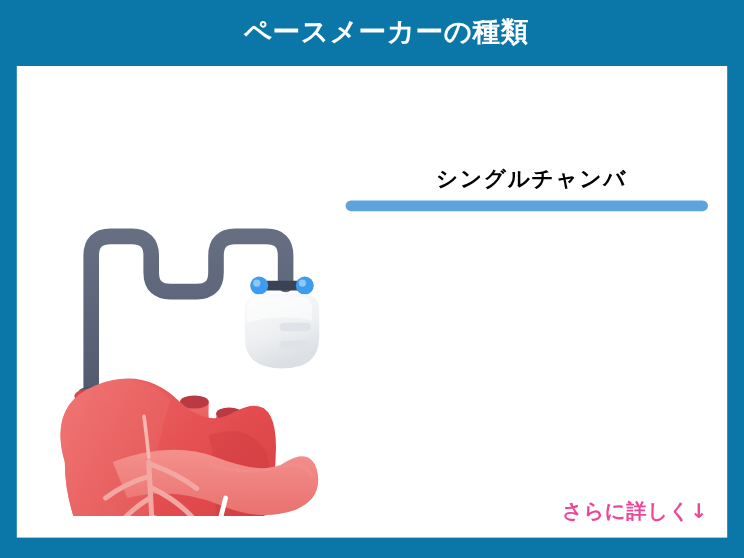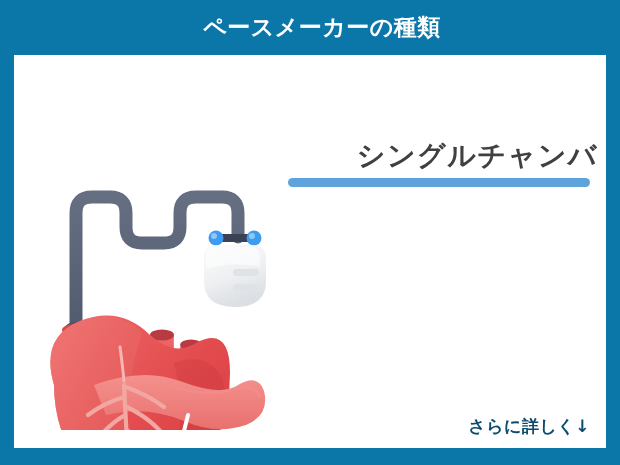--- a/index.html
+++ b/index.html
@@ -70,44 +70,44 @@
     left: 274px;
     top: 85px;
     width: 310px;
   }
   .label-block {
     position: relative;
     margin-bottom: 60px;
   }
   .label-text {
     display: block;
-    color: #404040;
-    font-size: 28px;
+    color: #000000;
+    font-size: 18px;
     font-weight: bold;
     letter-spacing: 1.5px;
     line-height: 1.15;
-    text-align: right;
+    text-align: center;
     white-space: nowrap;
     font-family: "DejaVu Sans", "Liberation Sans", sans-serif;
   }
   .label-rule {
     display: block;
     width: 302px;
     height: 9px;
     margin-top: 6px;
     background: #5ea3dc;
     border-radius: 5px;
   }
 
   
   .footer-cta {
     position: absolute;
     right: 16px;
     bottom: 10px;
-    color: #0c4a6e;
+    color: #ec4899;
     font-size: 17px;
     font-weight: bold;
     letter-spacing: 0.5px;
     white-space: nowrap;
     font-family: "DejaVu Sans", "Liberation Sans", sans-serif;
   }
 </style>
 </head>
 <body>
 

